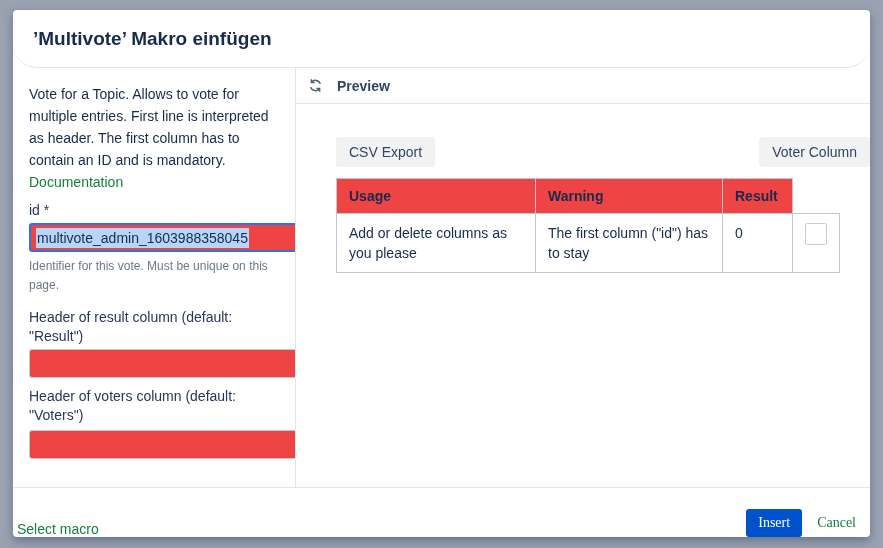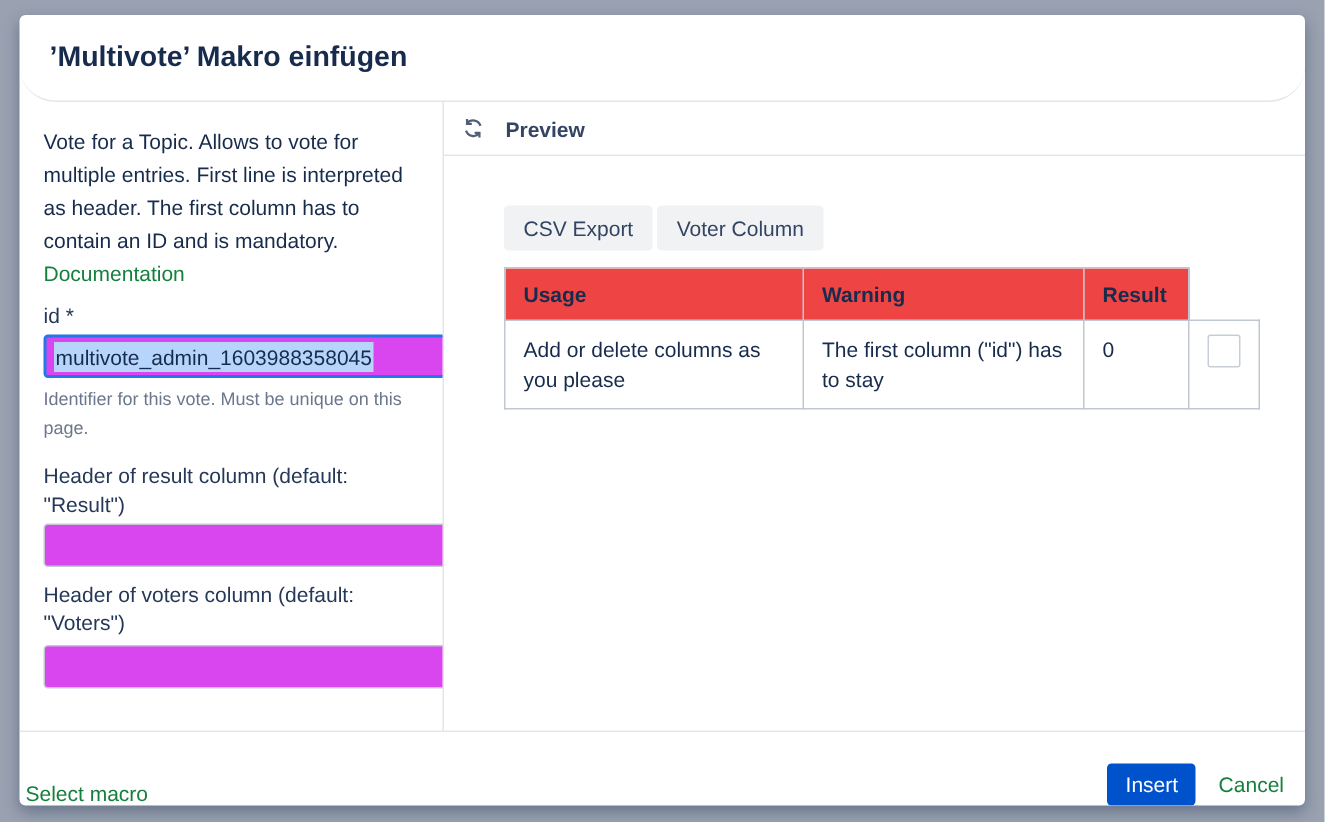--- a/index.html
+++ b/index.html
@@ -31,21 +31,21 @@
   .left-panel {
     flex: 0 0 283px; width: 283px;
     border-right: 1px solid #e3e5ea;
     padding: 15px 19px 0 16px; overflow: hidden;
   }
   .desc { font-size: 14px; line-height: 22px; color: #172b4d; }
   a, .link { color: #15803d; text-decoration: none; cursor: pointer; }
 
   .lbl-id { margin-top: 7px; font-size: 14px; line-height: 20px; color: #253858; }
   .textbox {
-    width: 294px; height: 29px; background: #d946ef;
+    width: 294px; height: 29px; background: #ef4444;
     border: 1px solid #c3c9d1; border-radius: 3px;
   }
   .tb-id {
     margin-top: 3px; border: 2px solid #2377e8;
     display: flex; align-items: center; padding: 0 5px;
     font-size: 14px; color: #172b4d;
   }
   .tb-id .sel { background: #b7d5fa; padding: 2px 1px; white-space: nowrap; }
   .help { margin-top: 5px; font-size: 12px; line-height: 19px; color: #6b778c; }
 
@@ -64,21 +64,21 @@
   
   .right-panel { flex: 1 1 auto; display: flex; flex-direction: column; min-width: 0; }
   .preview-header {
     flex: 0 0 36px; border-bottom: 1px solid #e3e5ea;
     display: flex; align-items: center; gap: 14px; padding: 0 12px;
   }
   .preview-title { font-size: 14px; font-weight: 700; color: #344563; }
   .refresh { width: 15px; height: 15px; cursor: pointer; }
 
   .preview-body { padding: 33px 0 0 40px; }
-  .btn-row { display: flex; gap: 3px; }
+  .btn-row { display: flex; gap: 3px; justify-content: space-between; }
   .gray-btn {
     height: 30px; padding: 0 13px;
     background: #f1f2f4; border: none; border-radius: 3px;
     font-family: inherit; font-size: 14px; color: #344563;
     display: inline-flex; align-items: center; cursor: pointer;
   }
 
   table.pv-table {
     border-collapse: collapse; margin-top: 11px;
     table-layout: fixed; font-size: 14px; color: #172b4d;
@@ -96,21 +96,21 @@
     border: 1px solid #c8ced6; border-radius: 2px; background: #fff; cursor: pointer;
   }
 
   
   .dlg-footer {
     flex: 0 0 50px; border-top: 1px solid #e3e5ea;
     display: flex; align-items: flex-end; justify-content: space-between;
     padding: 0 14px 0 4px;
   }
   .footer-link { font-size: 14px; }
-  .footer-right { display: flex; align-items: center; gap: 15px; }
+  .footer-right { display: flex; align-items: center; gap: 15px; font-family: Liberation Serif, serif; }
   .insert-btn {
     background: #0052cc; color: #fff; border: none; border-radius: 3px;
     height: 28px; padding: 0 12px; font-family: inherit;
     font-size: 14px; font-weight: 500; cursor: pointer;
   }
 </style>
 </head>
 <body>
 
 <div class="dialog">

